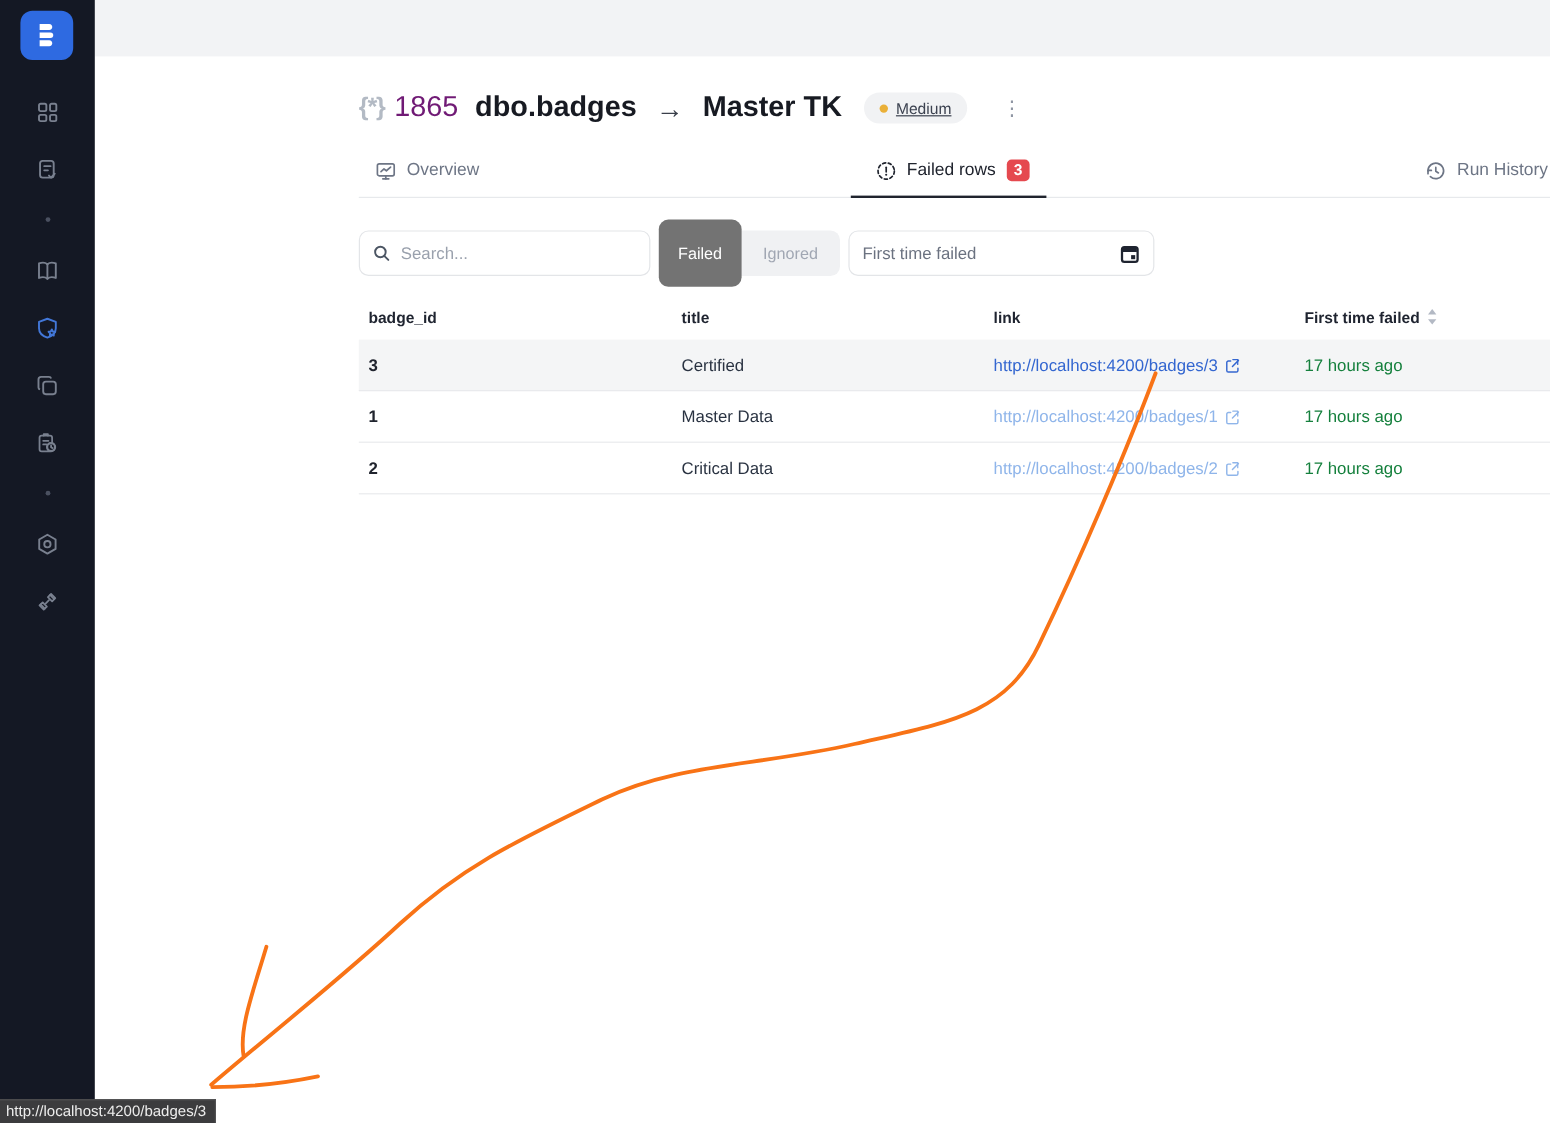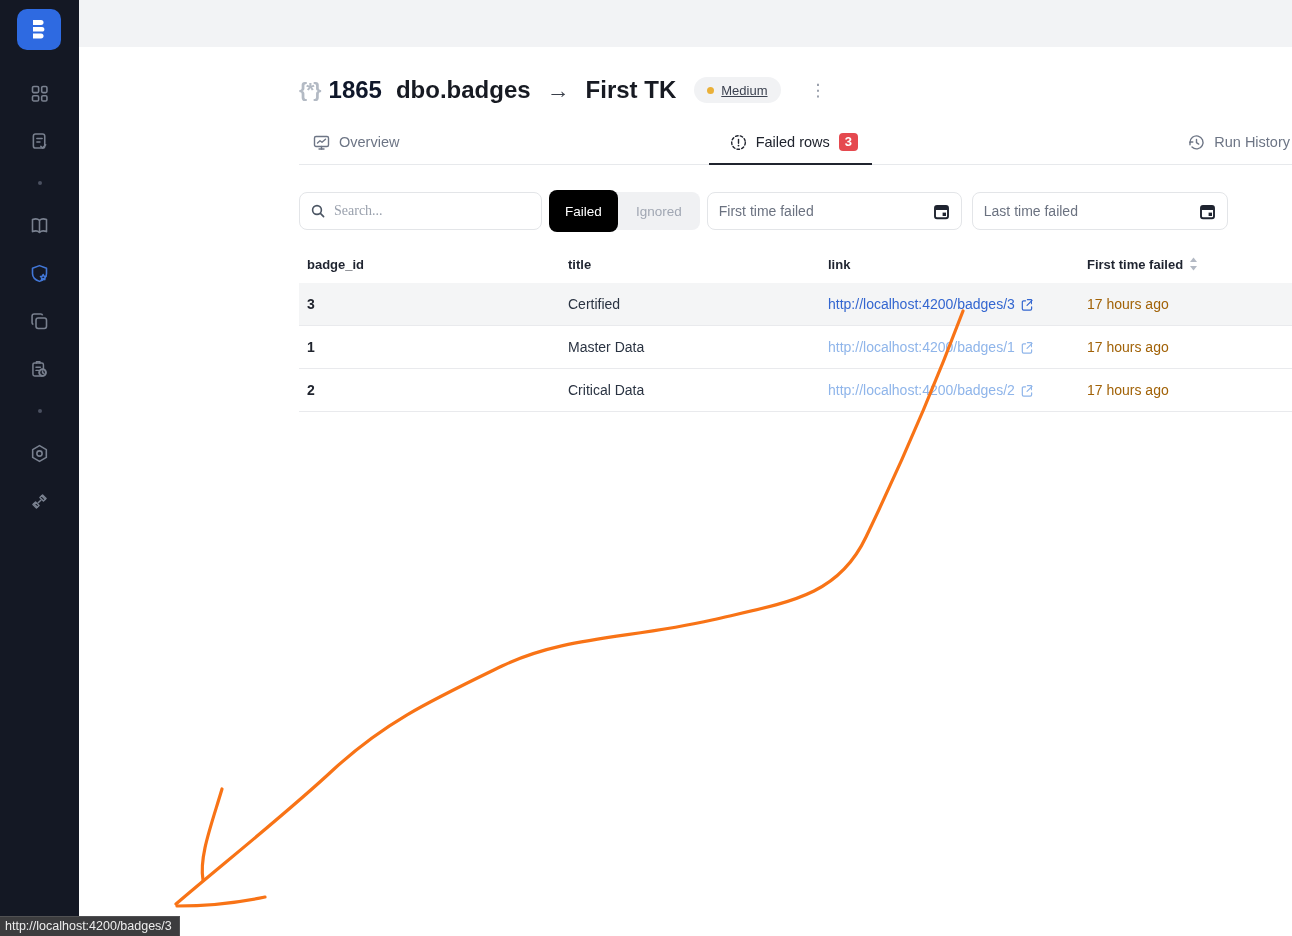--- a/index.html
+++ b/index.html
@@ -17,21 +17,21 @@
   .side-ic.active { color:#4277d8; }
   .side-dot { position:absolute; left:50%; transform:translateX(-50%); width:4px; height:4px; border-radius:50%; background:#4a5060; }
 
   
   .topstrip { position:absolute; left:79px; right:0; top:0; height:47px; background:#f2f3f5; }
   .main { position:absolute; left:79px; top:47px; right:0; bottom:0; padding-left:220px; }
 
   
   .page-head { margin-top:26px; display:flex; align-items:center; height:34px; }
   .head-prefix { color:#b3bac4; font-size:21px; font-weight:600; letter-spacing:-1px; margin-right:8px; }
-  .head-id { color:#0f172a; font-size:24px; font-weight:700; margin-right:14px; }
+  .head-id { color:#701a75; font-size:24px; font-weight:400; margin-right:14px; }
   .head-table { color:#171a22; font-size:24px; font-weight:700; }
   .head-arrow { color:#3a3f4a; font-size:23px; margin:0 16px; }
   .head-check { color:#171a22; font-size:24px; font-weight:700; }
   .sev-pill { margin-left:18px; height:26px; border-radius:13px; background:#f1f2f4; display:flex; align-items:center;
               gap:7px; padding:0 13px; }
   .sev-dot { width:7px; height:7px; border-radius:50%; background:#eab038; }
   .sev-label { font-size:13px; color:#3c4250;text-decoration:underline; }
   .kebab { margin-left:29px; color:#8f96a3; font-size:17px; line-height:1; cursor:pointer; }
 
   
@@ -41,44 +41,44 @@
   .tab svg { width:17px; height:17px; }
   .tab.active { color:#20242e; }
   .tab.active::after { content:''; position:absolute; left:-19px; right:-12px; bottom:-1px; height:2px; background:#20242e; }
   .tab-badge { background:#e5494f; color:#fff; font-size:13px; font-weight:600; border-radius:4px; padding:1px 6px 2px; }
 
   
   .toolbar { display:flex; align-items:center; gap:7px; margin-top:27px; }
   .search-box { width:243px; height:38px; border:1px solid #e3e5e8; border-radius:8px; display:flex; align-items:center;
                 padding:0 10px; gap:8px; background:#fff; }
   .search-box svg { width:16px; height:16px; flex:none; }
-  .search-box input { border:none; outline:none; font-size:14px; width:100%; font-family:Liberation Serif, serif; color:#2a3342; }
+  .search-box input { border:none; outline:none; font-size:14px; width:100%; font-family:Liberation Sans, sans-serif; color:#2a3342; }
   .search-box input::placeholder { color:#9aa1ad; }
   .segment { height:38px; background:#f0f1f3; border-radius:8px; display:flex; align-items:center; }
-  .seg-on { height:42px; min-width:66px; padding:0 16px; background:#000000; color:#fff; border:none; border-radius:8px;
+  .seg-on { height:56px; min-width:66px; padding:0 16px; background:#737373; color:#fff; border:none; border-radius:8px;
             font-size:13.5px; font-family:inherit; cursor:pointer; }
   .seg-off { min-width:82px; padding:0 18px; background:transparent; color:#a1a7b3; border:none; font-size:13.5px;
              font-family:inherit; cursor:pointer; }
   .date-box { width:255px; height:38px; border:1px solid #e3e5e8; border-radius:8px; display:flex; align-items:center;
               padding:0 11px; gap:8px; background:#fff; }
   .date-box.second { width:256px; margin-left:3px; }
   .date-box input { border:none; outline:none; font-size:14px; width:100%; font-family:inherit; color:#2a3342; }
   .date-box input::placeholder { color:#6b7280; }
   .date-box svg { width:17px; height:17px; flex:none; }
 
   
   .table { margin-top:15px; }
   .thead, .trow { display:grid; grid-template-columns:261px 260px 259px auto; align-items:center; }
   .thead { height:38px; }
   .th { font-size:13px; font-weight:700; color:#1f2430; padding-left:8px; display:flex; align-items:center; gap:6px; }
   .trow { height:43px; border-bottom:1px solid #e9eaed; }
   .trow[data-highlighted="true"] { background:#f4f5f6; }
   .td { font-size:14px; color:#2a3342; padding-left:8px; }
   .td.id { font-weight:700; color:#20242e; }
-  .td.time { color:#a16207; }
+  .td.time { color:#15803d; }
   .link { text-decoration:none; font-size:14px; display:inline-flex; align-items:center; gap:5px; }
   .link[data-variant="hovered"] { color:#3366d0; }
   .link[data-variant="normal"]  { color:#8fb5ea; }
   .link svg { width:13px; height:13px; }
   .sort-ic svg { width:9px; height:14px; display:block; }
 
   
   .annotation { position:absolute; left:0; top:0; width:1292px; height:936px; pointer-events:none; z-index:40; }
 
   
@@ -172,21 +172,21 @@
 
   <div class="topstrip"></div>
 
   <main class="main">
 
     <div class="page-head">
       <span class="head-prefix">{*}</span>
       <span class="head-id">1865</span>
       <span class="head-table">dbo.badges</span>
       <span class="head-arrow">→</span>
-      <span class="head-check">First TK</span>
+      <span class="head-check">Master TK</span>
       <span class="sev-pill">
         <span class="sev-dot"></span>
         <span class="sev-label">Medium</span>
       </span>
       <span class="kebab">⋮</span>
     </div>
 
     <div class="tabs">
       <div class="tab">
         <svg viewBox="0 0 17 17" fill="none" stroke="currentColor" stroke-width="1.4" stroke-linecap="round" stroke-linejoin="round">
@@ -232,28 +232,20 @@
 
       <div class="date-box">
         <input type="text" placeholder="First time failed" style="">
         <svg viewBox="0 0 17 17">
           <rect x="2" y="3" width="13" height="12.2" rx="2" fill="none" stroke="#1f2430" stroke-width="1.9"></rect>
           <rect x="2.6" y="3.6" width="11.8" height="3.4" fill="#1f2430"></rect>
           <rect x="9.6" y="9.6" width="3.4" height="3.4" fill="#1f2430"></rect>
         </svg>
       </div>
 
-      <div class="date-box second">
-        <input type="text" placeholder="Last time failed" style="">
-        <svg viewBox="0 0 17 17">
-          <rect x="2" y="3" width="13" height="12.2" rx="2" fill="none" stroke="#1f2430" stroke-width="1.9"></rect>
-          <rect x="2.6" y="3.6" width="11.8" height="3.4" fill="#1f2430"></rect>
-          <rect x="9.6" y="9.6" width="3.4" height="3.4" fill="#1f2430"></rect>
-        </svg>
-      </div>
     </div>
 
     <div class="table">
       <div class="thead">
         <div class="th">badge_id</div>
         <div class="th">title</div>
         <div class="th">link</div>
         <div class="th">
           <span>First time failed</span>
           <span class="sort-ic">

